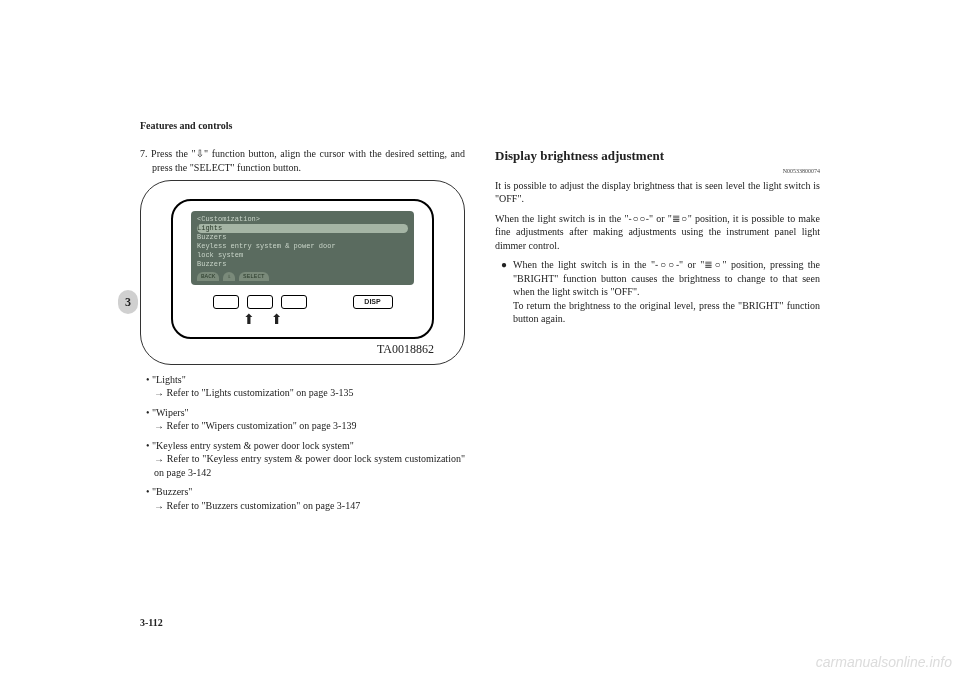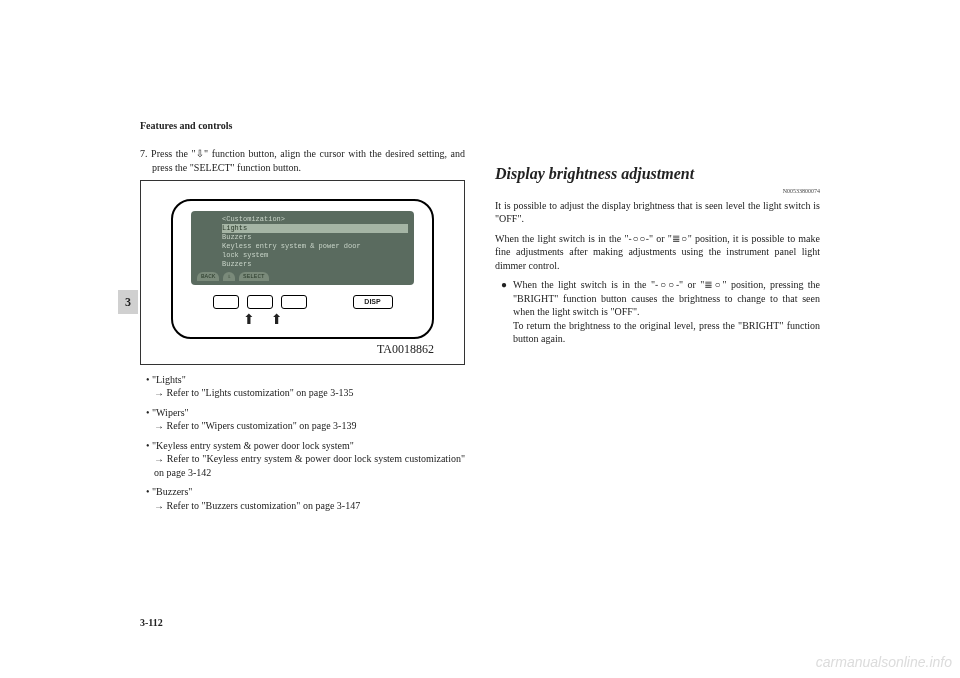--- a/index.html
+++ b/index.html
@@ -1,18 +1,19 @@
 <!DOCTYPE html>
 <html><head>
   <meta charset="utf-8">
   <style>
     * {
       margin: 0;
       padding: 0;
       box-sizing: border-box;
+      border-radius: 31px;
     }
     body {
       font-family: Georgia, 'Times New Roman', serif;
       background: #fff;
       width: 960px;
       height: 678px;
       position: relative;
       color: #222;
     }
     .page {
@@ -57,21 +58,20 @@
       background: #5a6b5f;
       color: #c8d4c8;
       font-family: 'Courier New', monospace;
       font-size: 7px;
       padding: 4px 6px;
       line-height: 1.3;
       border-radius: 4px;
     }
     .screen-line {
       white-space: nowrap;
-      margin-left: 25px;
     }
     .screen-line.highlight {
       background: #a5b5a5;
       color: #2a3a2a;
     }
     .screen-footer {
       display: flex;
       gap: 4px;
       margin-top: 2px;
     }
@@ -122,25 +122,23 @@
     .bullet-item {
       margin-left: 14px;
       text-indent: -8px;
       margin-top: 6px;
     }
     .refer-line {
       margin-left: 14px;
       text-align: justify;
     }
     .right-heading {
-      font-size: 16px;
-      font-weight: bold;
-      font-style: italic;
+      font-size: 13px;
+      font-weight: bold;
       margin-bottom: 2px;
-      margin-top: 16px;
     }
     .doc-code {
       text-align: right;
       font-size: 6px;
       color: #444;
       margin-bottom: 4px;
     }
     .para {
       text-align: justify;
       margin-bottom: 6px;

